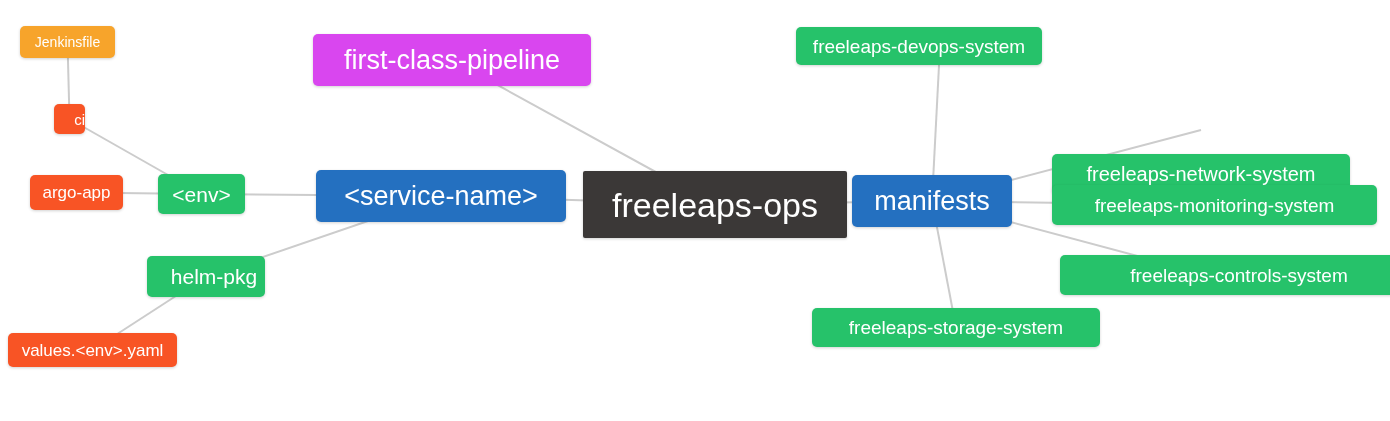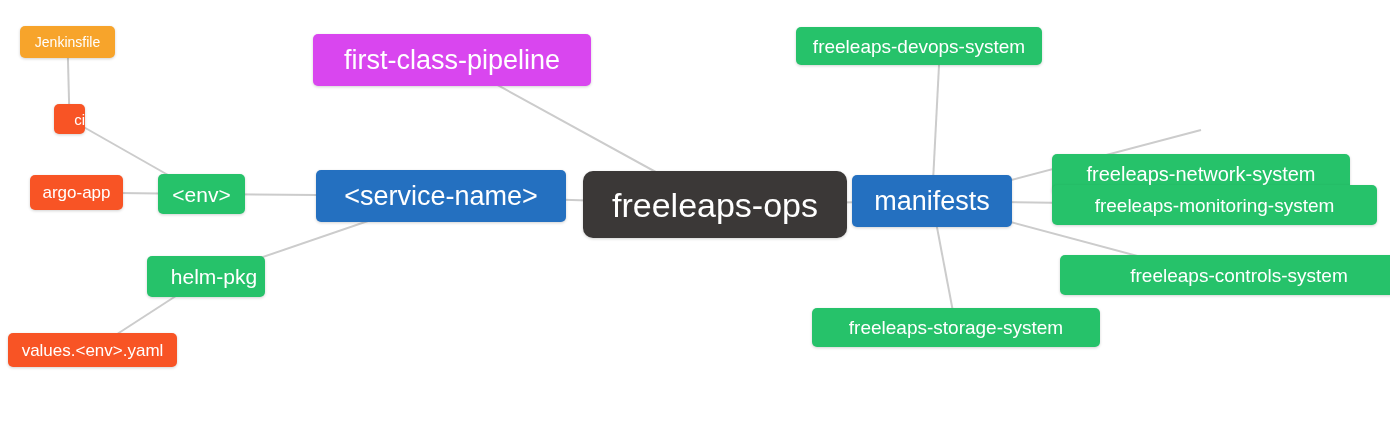--- a/index.html
+++ b/index.html
@@ -16,21 +16,21 @@
     display:flex;align-items:center;justify-content:center;
     color:#ffffff;
     border-radius:5px;
     box-shadow:0 1px 3px rgba(0,0,0,0.18);
     white-space:nowrap;
     cursor:pointer;
     box-sizing:border-box;
     line-height:1;
     user-select:none;
   }
-  .node.root{border-radius:10px;}
+  .node.root{border-radius:2px;}
 </style>
 </head>
 <body>
 
 <div class="canvas">
   <svg class="edges" id="edges" xmlns="http://www.w3.org/2000/svg">
       <line x1="715" y1="204.5" x2="452" y2="60" stroke="#cccccc" stroke-width="2"></line>
       <line x1="715" y1="204.5" x2="441" y2="196" stroke="#cccccc" stroke-width="2"></line>
       <line x1="715" y1="204.5" x2="932" y2="201" stroke="#cccccc" stroke-width="2"></line>
       <line x1="441" y1="196" x2="201.5" y2="194" stroke="#cccccc" stroke-width="2"></line>

